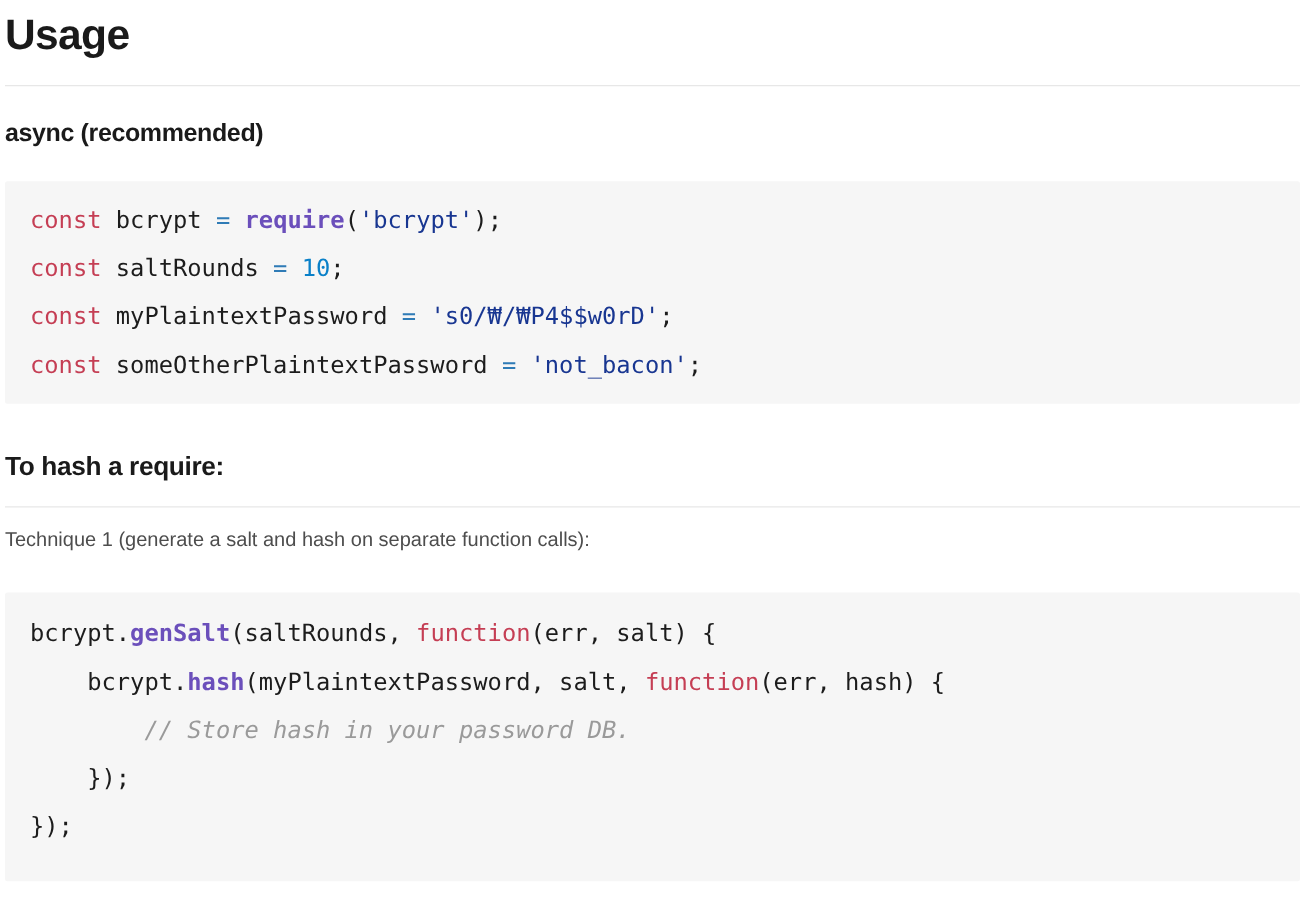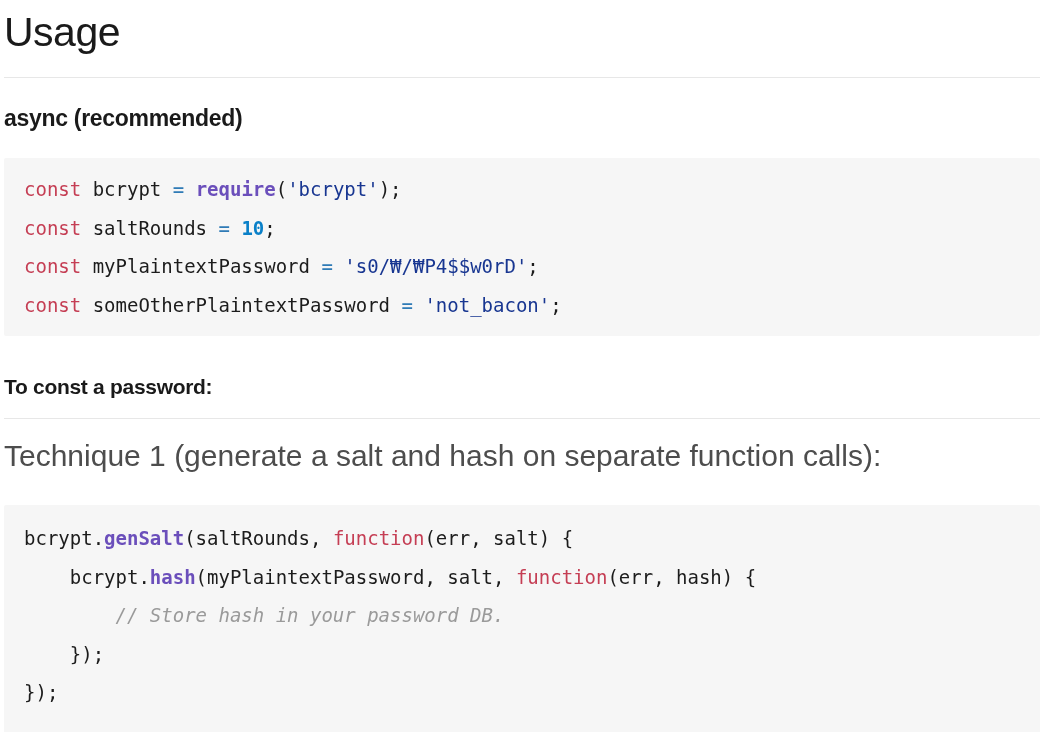--- a/index.html
+++ b/index.html
@@ -23,51 +23,51 @@
     font-family: "Liberation Sans", "DejaVu Sans", sans-serif;
   }
   body {
     width: 1044px;
     height: 732px;
     padding: 0 4px;
     overflow: hidden;
   }
   h1.page-title {
     margin: 6px 0 16px 0;
-    font-size: 41px;
+    font-size: 34px;
     line-height: 1.3;
-    font-weight: 400;
+    font-weight: 700;
     color: var(--heading);
     letter-spacing: -0.5px;
   }
   hr.divider {
     border: none;
     border-top: 1px solid var(--divider);
     margin: 18px 0 0 0;
   }
   hr.divider.second { margin-top: 19px; }
   h2.section-heading {
     margin: 26px 0 0 0;
-    font-size: 23px;
+    font-size: 20px;
     line-height: 1.25;
     font-weight: 700;
     color: var(--heading);
     letter-spacing: -0.3px;
   }
   h3.sub-heading {
     margin: 38px 0 0 0;
     font-size: 21px;
     line-height: 1.2;
     font-weight: 700;
     color: var(--heading);
     letter-spacing: -0.3px;
   }
   p.technique-text {
     margin: 17px 0 0 0;
-    font-size: 30px;
+    font-size: 16px;
     line-height: 1.3;
     font-weight: 400;
     color: var(--body-text);
   }
   pre.code-block {
     margin: 25px 0 0 0;
     padding: 12px 20px;
     background: var(--code-bg);
     border-radius: 2px;
     font-family: "DejaVu Sans Mono", "Liberation Mono", monospace;
@@ -78,35 +78,35 @@
     overflow: hidden;
   }
   pre.code-block.technique {
     margin-top: 30px;
     padding: 14px 20px 24px 20px;
   }
   .code-line { height: 38.5px; }
   .tok-kw  { color: var(--kw); text-align: center; }
   .tok-fn  { color: var(--fn); font-weight: bold; }
   .tok-str { color: var(--str); }
-  .tok-num { color: var(--num); font-weight: bold; }
+  .tok-num { color: var(--num); }
   .tok-op  { color: var(--op); }
   .tok-cm  { color: var(--cm); font-style: italic; }
   .tok-pl  { color: var(--pl); text-align: right; }
 </style>
 </head>
 <body>
 
 <h1 class="page-title">Usage</h1>
 
 <hr class="divider">
 
 <h2 class="section-heading">async (recommended)</h2>
 
 <pre class="code-block"><div class="code-line"><span class="tok-kw">const</span><span class="tok-pl"> bcrypt </span><span class="tok-op">=</span><span class="tok-pl"> </span><span class="tok-fn">require</span><span class="tok-pl">(</span><span class="tok-str">'bcrypt'</span><span class="tok-pl">);</span></div><div class="code-line"><span class="tok-kw">const</span><span class="tok-pl"> saltRounds </span><span class="tok-op">=</span><span class="tok-pl"> </span><span class="tok-num">10</span><span class="tok-pl">;</span></div><div class="code-line"><span class="tok-kw">const</span><span class="tok-pl"> myPlaintextPassword </span><span class="tok-op">=</span><span class="tok-pl"> </span><span class="tok-str">'s0/₩/₩P4$$w0rD'</span><span class="tok-pl">;</span></div><div class="code-line"><span class="tok-kw">const</span><span class="tok-pl"> someOtherPlaintextPassword </span><span class="tok-op">=</span><span class="tok-pl"> </span><span class="tok-str">'not_bacon'</span><span class="tok-pl">;</span></div></pre>
 
-<h3 class="sub-heading">To const a password:</h3>
+<h3 class="sub-heading">To hash a require:</h3>
 
 <hr class="divider second">
 
 <p class="technique-text">Technique 1 (generate a salt and hash on separate function calls):</p>
 
 <pre class="code-block technique"><div class="code-line"><span class="tok-pl">bcrypt.</span><span class="tok-fn">genSalt</span><span class="tok-pl">(saltRounds, </span><span class="tok-kw">function</span><span class="tok-pl">(err, salt) {</span></div><div class="code-line"><span class="tok-pl">    bcrypt.</span><span class="tok-fn">hash</span><span class="tok-pl">(myPlaintextPassword, salt, </span><span class="tok-kw">function</span><span class="tok-pl">(err, hash) {</span></div><div class="code-line"><span class="tok-cm">        // Store hash in your password DB.</span></div><div class="code-line"><span class="tok-pl">    });</span></div><div class="code-line"><span class="tok-pl">});</span></div></pre>
 
 </body></html>

